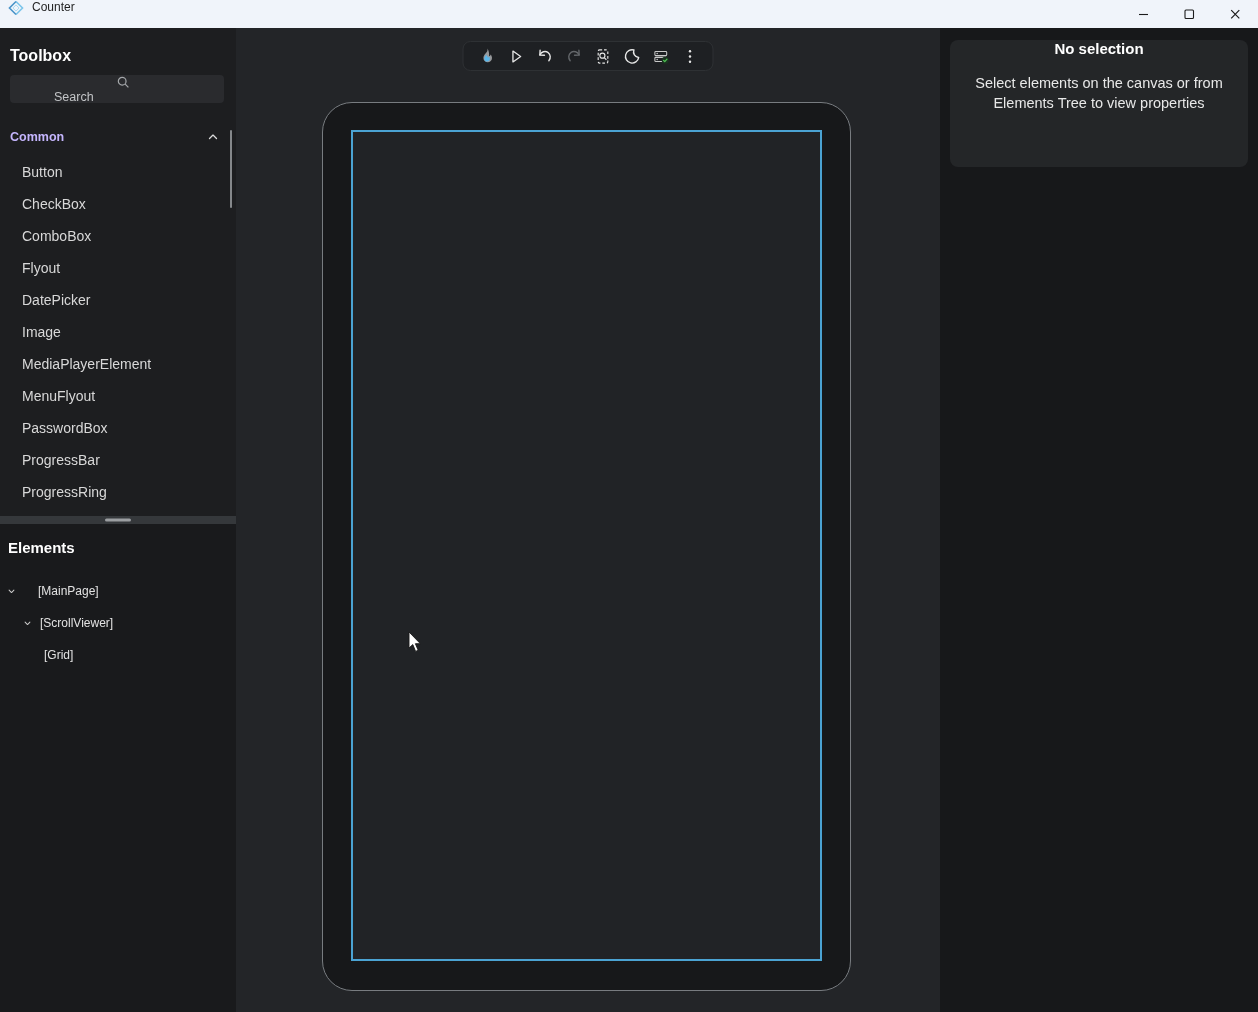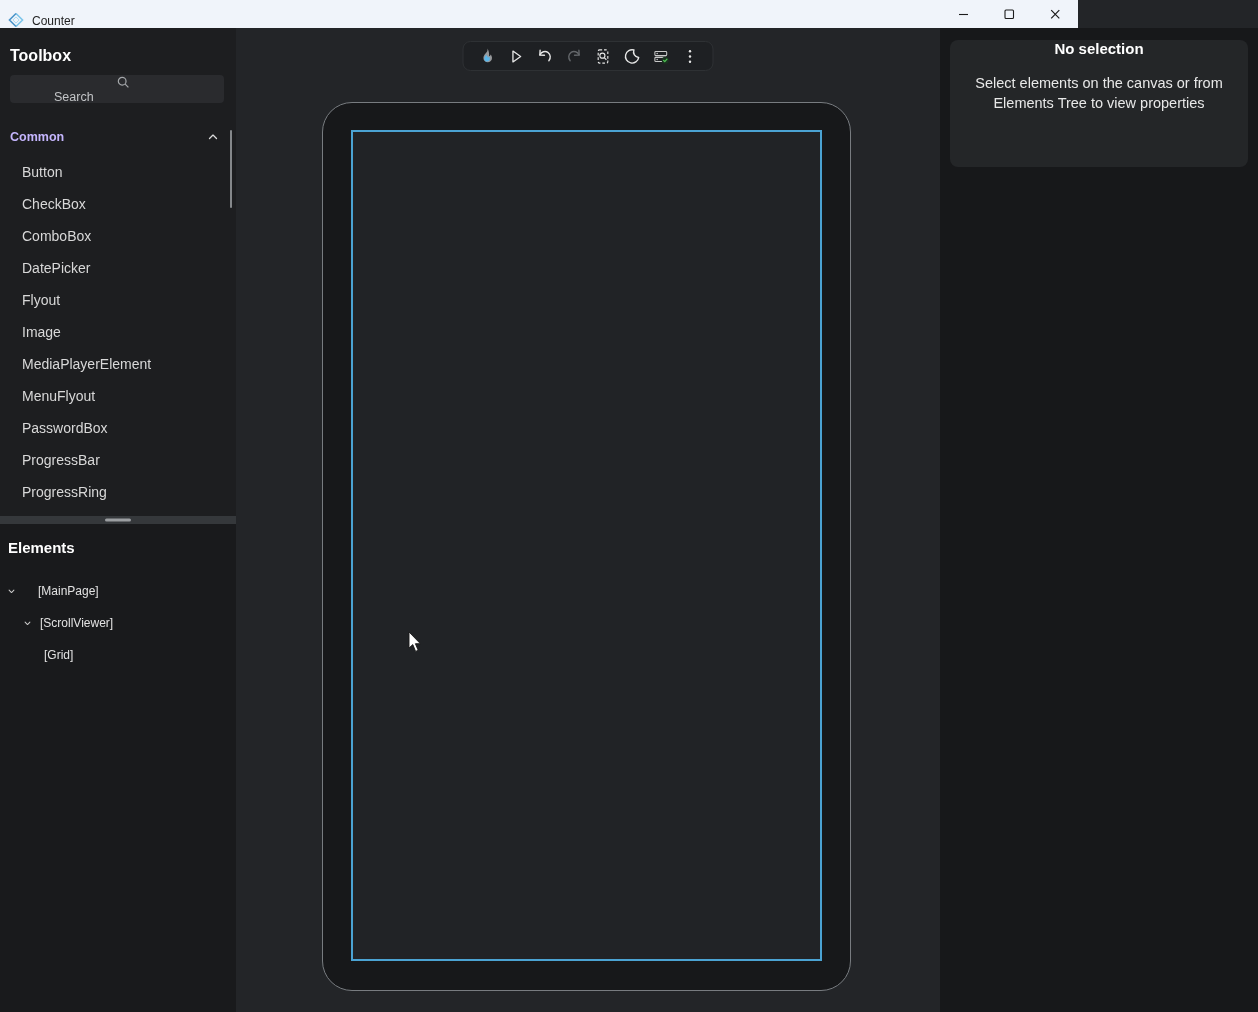--- a/index.html
+++ b/index.html
@@ -1,21 +1,21 @@
 <!DOCTYPE html>
 <html><head>
 <meta charset="utf-8">
 <style>
   * { margin:0; padding:0; box-sizing:border-box; }
   html,body { width:1258px; height:1012px; overflow:hidden; }
   body { font-family:"Liberation Sans", sans-serif; background:#232528; position:relative; }
 
   
-  .titlebar { position:absolute; top:0; left:0; width:1078px; height:28px;
-    background:#f0f4fa; display:flex; align-items:flex-end; z-index:50; }
+  .titlebar { position:absolute; top:0; left:0; width:1258px; height:28px;
+    background:#f0f4fa; display:flex; align-items:flex-start; z-index:50; }
   .app-icon { width:16px; height:16px; margin-left:8px; }
   .titlebar-title { font-size:12px; color:#1f1f1f; margin-left:8px; }
   .win-controls { margin-left:auto; display:flex; height:100%; }
   .win-btn { width:46px; height:100%; display:flex; align-items:center; justify-content:center;
     background:transparent; border:none; cursor:default; }
   .win-btn svg { display:block; }
 
   
   .main { position:absolute; top:28px; left:0; right:0; bottom:0; display:flex; }
 
@@ -119,22 +119,22 @@
         <span class="section-label">Common</span>
         <svg width="14" height="14" viewBox="0 0 16 16" fill="none">
           <polyline points="4,9.8 8,5.8 12,9.8" stroke="#dcdcdc" stroke-width="1.5" stroke-linecap="round" stroke-linejoin="round"></polyline>
         </svg>
       </div>
 
       <ul class="toolbox-items">
         <li class="toolbox-item">Button</li>
         <li class="toolbox-item">CheckBox</li>
         <li class="toolbox-item">ComboBox</li>
+        <li class="toolbox-item">Flyout</li>
         <li class="toolbox-item">DatePicker</li>
-        <li class="toolbox-item">Flyout</li>
         <li class="toolbox-item">Image</li>
         <li class="toolbox-item">MediaPlayerElement</li>
         <li class="toolbox-item">MenuFlyout</li>
         <li class="toolbox-item">PasswordBox</li>
         <li class="toolbox-item">ProgressBar</li>
         <li class="toolbox-item">ProgressRing</li>
       </ul>
 
       <div class="scroll-thumb"></div>
     </section>

